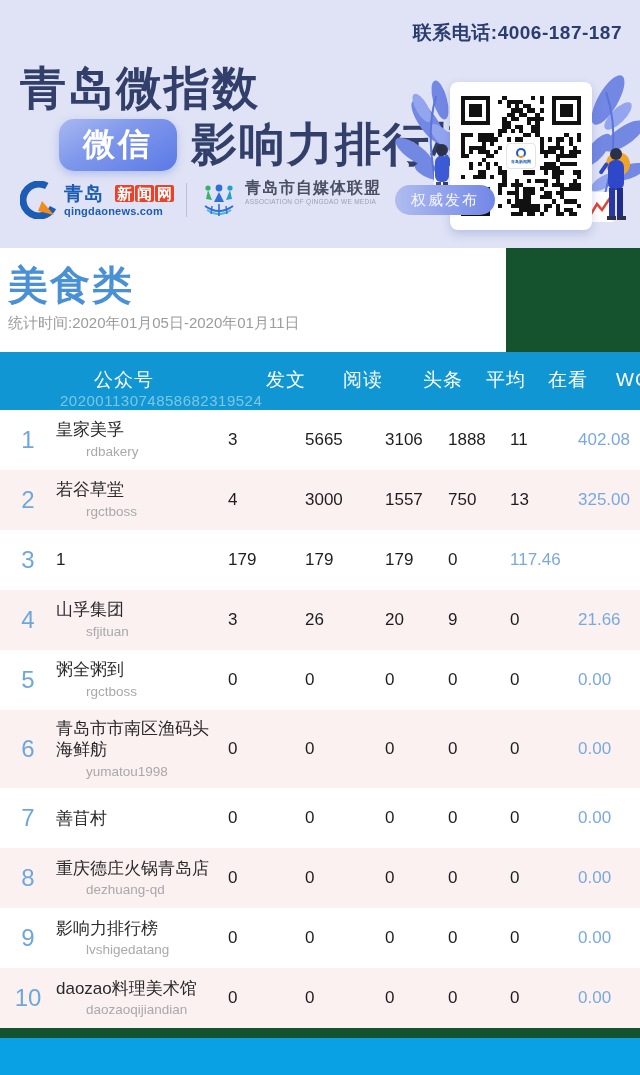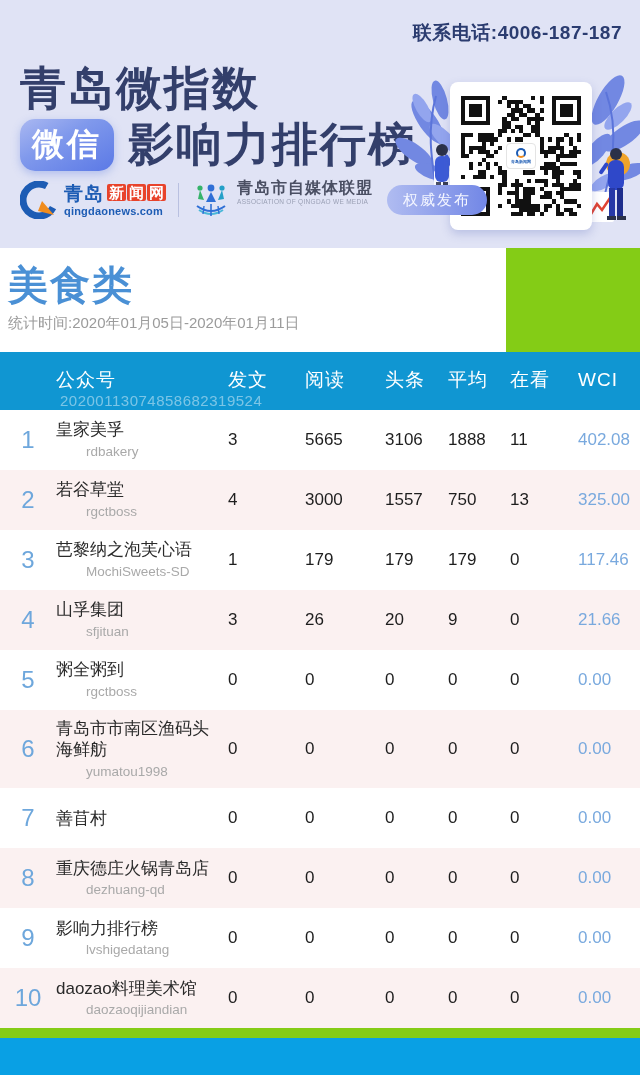--- a/index.html
+++ b/index.html
@@ -1,31 +1,31 @@
 <!DOCTYPE html>
 <html><head>
 <meta charset="utf-8">
 <style>
   * { margin:0; padding:0; box-sizing:border-box; }
   html,body { background:#fff; }
   body { font-family:"Liberation Sans","DejaVu Sans",sans-serif; }
-  .page { position:relative; width:640px; height:1075px; margin:0 auto; overflow:hidden; background:#84cc16; }
+  .page { position:relative; width:640px; height:1075px; margin:0 auto; overflow:hidden; background:#14532d; }
 
   
   .hero { position:absolute; left:0; top:0; width:640px; height:248px; background:#e0e3f5; overflow:hidden; }
   .contact { position:absolute; top:20px; right:18px; font-size:19px; font-weight:bold; color:#2b3c70; letter-spacing:.5px; }
   .title1 { position:absolute; left:20px; top:58px; font-size:46px; font-weight:900; color:#333f6b; letter-spacing:2px; }
   .title-row { position:absolute; left:20px; top:114px; display:flex; align-items:center; }
-  .wx-badge { display:inline-flex; align-items:center; justify-content:center; height:52px; padding:0 12px; border-radius:15px; background:linear-gradient(150deg,#aab8f1 0%,#8099ec 40%,#5b79e6 100%); color:#fff; font-size:32px; font-weight:bold; letter-spacing:3px; box-shadow:0 3px 8px rgba(90,120,220,.35); }
+  .wx-badge { display:inline-flex; align-items:center; justify-content:center; height:52px; padding:0 24px; border-radius:15px; background:linear-gradient(150deg,#aab8f1 0%,#8099ec 40%,#5b79e6 100%); color:#fff; font-size:32px; font-weight:bold; letter-spacing:3px; box-shadow:0 3px 8px rgba(90,120,220,.35);margin-left:39px; }
   .title2 { font-size:46px; font-weight:900; color:#333f6b; letter-spacing:2px; margin-left:14px; }
 
   .logos { position:absolute; left:20px; top:180px; display:flex; align-items:center; }
   .qdnews { display:flex; align-items:center; }
   .qdnews-text { margin-left:6px; display:flex; flex-direction:column; line-height:1; }
-  .qdnews-row1 { display:flex; align-items:flex-start; }
+  .qdnews-row1 { display:flex; align-items:center;gap:8px; }
   .qdnews-cn-blue { color:#1d5cb4; font-size:19px; font-weight:bold; letter-spacing:1px; }
   .qdnews-cn-red { display:inline-flex; margin-left:2px; }
   .qdnews-cn-red span { background:#e8432b; color:#fff; font-size:15px; font-weight:bold; padding:1px 2px; margin-left:1px; border-radius:2px; }
   .qdnews-domain { color:#1d5cb4; font-size:11px; font-weight:bold; margin-top:3px; letter-spacing:.2px; }
   .logo-divider { width:1px; height:34px; background:#b9c0e0; margin:0 12px; }
   .assoc { display:flex; align-items:flex-start; }
   .assoc-text { margin-left:6px; display:flex; flex-direction:column; line-height:1; }
   .assoc-cn { color:#4a4f63; font-size:16px; font-weight:bold; letter-spacing:1px; }
   .assoc-en { color:#9aa0b5; font-size:6.5px; margin-top:3px; letter-spacing:.3px; }
   .auth-badge { margin-left:14px; display:inline-flex; align-items:center; justify-content:center; height:30px; padding:0 16px; border-radius:15px; background:linear-gradient(90deg,#b0bcf1 0%,#7287e6 100%); color:#f4f6ff; font-size:15px; letter-spacing:2px; }
@@ -38,21 +38,21 @@
   .qr-logo { position:absolute; left:50%; top:50%; transform:translate(-50%,-50%); width:30px; height:26px; background:#fff; border:1px solid #e4e4e4; border-radius:4px; display:flex; flex-direction:column; align-items:center; justify-content:center; }
   .qr-logo-q { width:10px; height:10px; border-radius:50%; border:2.5px solid #1d5cb4; border-bottom-color:#f08c1e; }
   .qr-logo-t { font-size:4px; color:#1d5cb4; margin-top:1px; font-weight:bold; }
 
   
   .category-section { position:absolute; left:0; top:248px; width:506px; height:104px; background:#ffffff; }
   .category-title { position:absolute; left:8px; top:10px; font-size:40px; font-weight:800; color:#4a90d5; letter-spacing:2px; }
   .stats-period { position:absolute; left:8px; top:66px; font-size:15px; color:#9b9b9b; }
 
   
-  .thead { position:absolute; left:0; top:352px; width:640px; height:58px; background:#1096d2; color:#fff; }
+  .thead { position:absolute; left:0; top:352px; width:640px; height:58px; background:#1096d2; color:#fff;padding-left:38px; }
   .thead-grid { display:grid; grid-template-columns:56px 172px 77px 80px 63px 62px 68px auto; align-items:center; height:44px; padding-top:12px; }
   .th { font-size:19px; font-weight:500; letter-spacing:1px; }
   .watermark { position:absolute; left:60px; bottom:1px; font-size:15px; color:rgba(255,255,255,.45); letter-spacing:.5px; }
 
   .tbody { position:absolute; left:0; top:410px; width:640px; }
   .row { display:grid; grid-template-columns:56px 172px 77px 80px 63px 62px 68px auto; align-items:center; min-height:60px; padding:8px 0; background:#fff; }
   .row.alt { background:#fbf1f1; }
   .rank { text-align:center; font-size:24px; color:#6ea7dc; }
   .namecell { line-height:1.25; padding-right:6px; }
   .acct-name { font-size:17px; color:#2a2a2a; font-weight:500; }
@@ -488,24 +488,20 @@
     <div class="num">4</div>
     <div class="num">3000</div>
     <div class="num">1557</div>
     <div class="num">750</div>
     <div class="num">13</div>
     <div class="wci">325.00</div>
   </div>
 
   <div class="row">
     <div class="rank">3</div>
-    <div class="namecell">
-      <div class="acct-name">芭黎纳之泡芙心语</div>
-      <div class="acct-id">MochiSweets-SD</div>
-    </div>
     <div class="num">1</div>
     <div class="num">179</div>
     <div class="num">179</div>
     <div class="num">179</div>
     <div class="num">0</div>
     <div class="wci">117.46</div>
   </div>
 
   <div class="row alt">
     <div class="rank">4</div>

